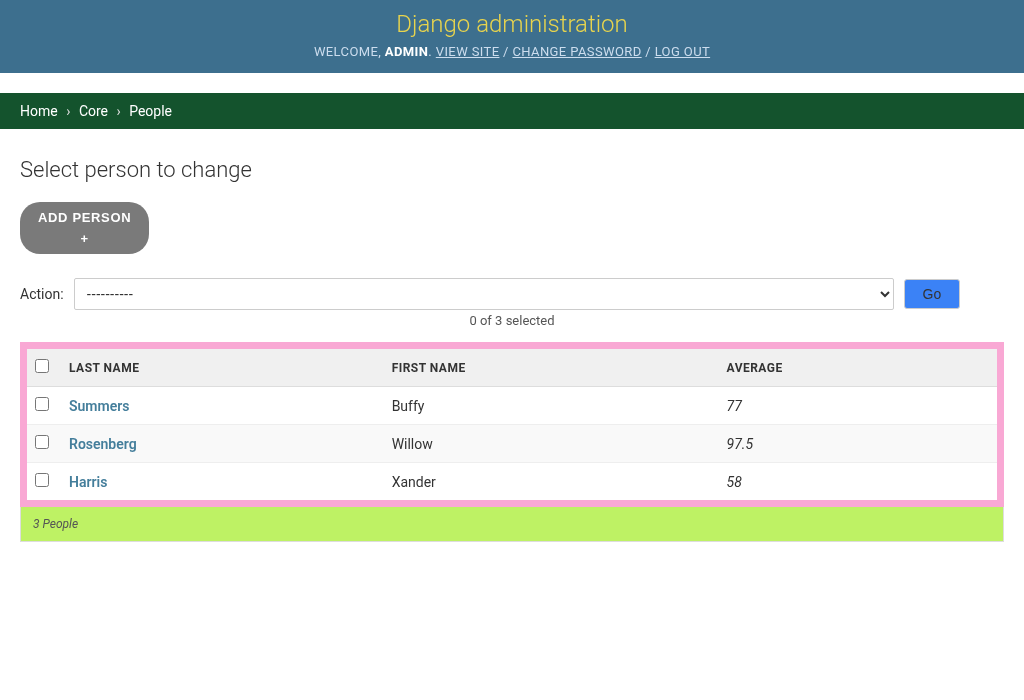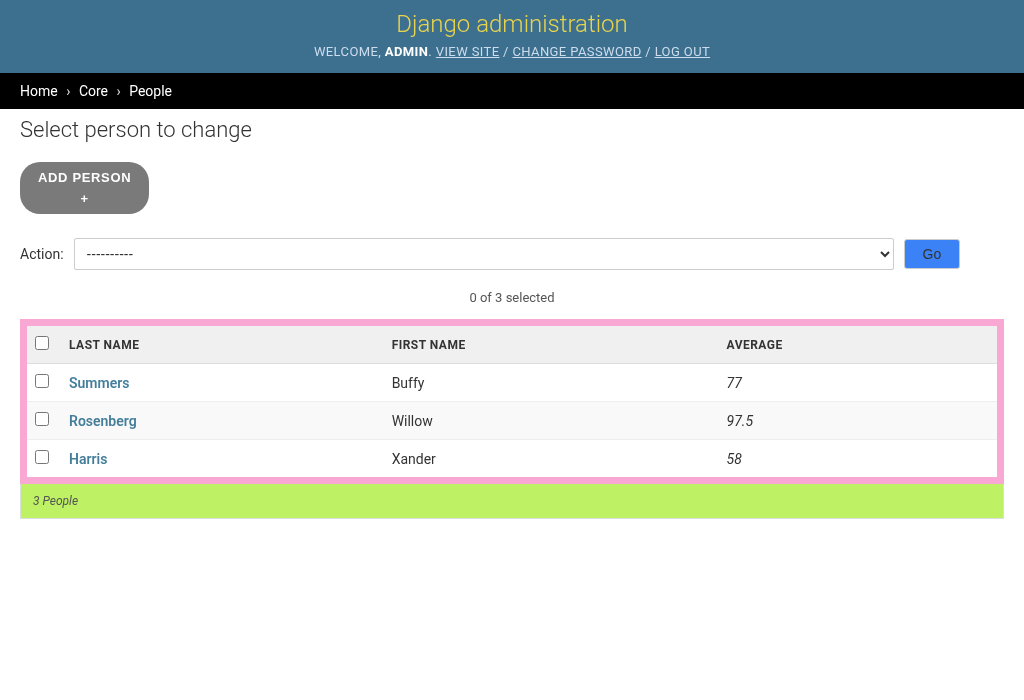--- a/index.html
+++ b/index.html
@@ -27,35 +27,36 @@
       font-weight: 700;
     }
     #header .user-info a {
       color: #cde;
       text-decoration: underline;
       cursor: pointer;
     }
 
     
     #breadcrumb {
-      background: #000000;
+      background: #14532d;
       padding: 10px 20px;
       font-size: 14px;
       color: #fff;
+      margin-top: 20px;
     }
     #breadcrumb a {
       color: #fff;
       text-decoration: none;
       cursor: pointer;
     }
     #breadcrumb .sep { margin: 0 5px; color: #ddd; }
 
     
     #content {
-      padding: 8px 20px;
+      padding: 28px 20px;
     }
     #content h2 {
       font-size: 22px;
       font-weight: 300;
       color: #333;
       margin-bottom: 20px;
     }
 
     
     .add-btn {
@@ -74,21 +75,21 @@
       text-transform: uppercase;
       margin-bottom: 24px;
       flex-direction: column;
     }
 
     
     .action-bar {
       display: flex;
       align-items: center;
       gap: 10px;
-      margin-bottom: 20px;
+      margin-bottom: 3px;
     }
     .action-label {
       font-size: 14px;
       color: #333;
     }
     .action-select {
       flex: 1;
       max-width: 820px;
       padding: 6px 8px;
       font-size: 14px;

